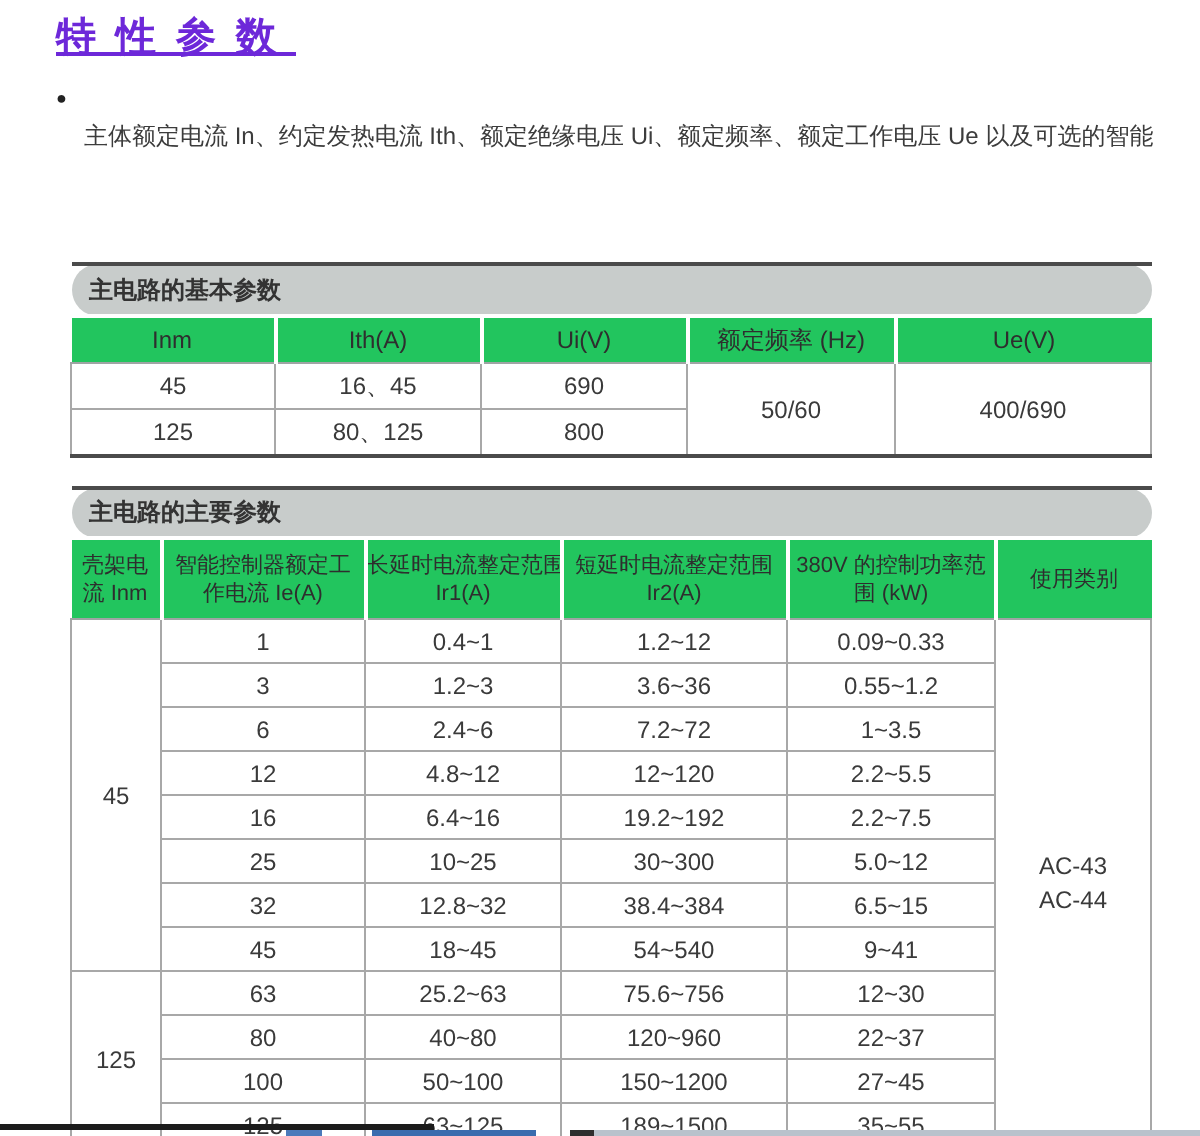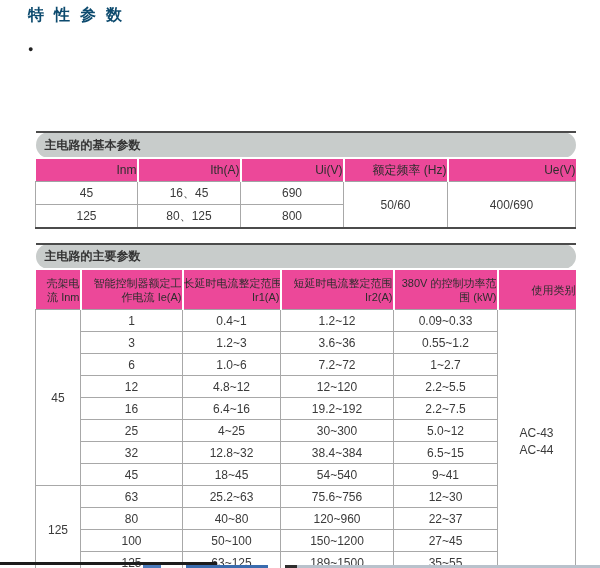--- a/index.html
+++ b/index.html
@@ -3,21 +3,21 @@
 <meta charset="utf-8">
 <style>
   html,body { margin:0; padding:0; background:#fff; }
   .page {
     position:relative; width:600px; height:568px; background:#ffffff;
     overflow:hidden; font-family:"Liberation Sans","DejaVu Sans",sans-serif;
     color:#3a3a3a;
   }
   .doc-title {
     position:absolute; left:28px; top:5px;
-    font-size:16px; font-weight:bold; color:#0c4a6e; letter-spacing:10px;
+    font-size:20px; font-weight:bold; color:#6d28d9; letter-spacing:10px;text-decoration:underline;
   }
   .intro { position:absolute; left:28px; top:40px; width:560px; font-size:12px; line-height:19px; color:#3c3c3c; }
   .intro-heading { display:flex; align-items:center; }
   .bullet { display:inline-block; width:14px; font-size:9px; color:#222; }
   .intro-line { margin-left:14px; white-space:nowrap; }
 
   .table-wrap { position:absolute; left:35px; width:540px; }
   .t1-wrap { top:131px; }
   .t2-wrap { top:243px; }
 
@@ -29,21 +29,21 @@
   table.t2 { border-top:2px solid #4b4b4b; }
 
   td.title-cell {
     background:#c8cccb; font-weight:bold; color:#333;
     text-align:left; padding:0 0 0 9px; border-bottom:2px solid #ffffff;border-radius:13px;
   }
   .t1 td.title-cell { height:24px; }
   .t2 td.title-cell { height:23px; }
 
   th {
-    background:#ec4899; font-weight:normal; color:#2e2e2e; text-align:right;
+    background:#22c55e; font-weight:normal; color:#2e2e2e; text-align:center;
     vertical-align:middle; border-left:2px solid #ffffff;
     border-bottom:1px solid #9fa4a4; padding:0;margin-top:28px;
   }
   th:first-child { border-left:none; }
   .t1 th { height:22px; font-size:12px; }
   .t2 th { height:39px; font-size:11px; line-height:14px; }
   .th-line { white-space:nowrap; overflow:hidden; }
   .th-line:empty { display:none; }
 
   td.cell {
@@ -65,20 +65,21 @@
 <body>
 
 <div class="page">
 
   <div class="doc-title">特性参数</div>
 
   <div class="intro">
     <div class="intro-heading">
       <span class="bullet">●</span>
     </div>
+    <div class="intro-line">主体额定电流 In、约定发热电流 Ith、额定绝缘电压 Ui、额定频率、额定工作电压 Ue 以及可选的智能</div>
   </div>
 
   <div class="table-wrap t1-wrap">
     <table class="t1">
       <colgroup>
         <col style="width:102px">
           <col style="width:103px">
           <col style="width:103px">
         <col style="width:104px">
           <col style="width:128px">
@@ -161,39 +162,39 @@
 AC-44</td>
       </tr>
       <tr>
         <td class="cell">3</td>
         <td class="cell">1.2~3</td>
         <td class="cell">3.6~36</td>
         <td class="cell">0.55~1.2</td>
       </tr>
       <tr>
         <td class="cell">6</td>
-        <td class="cell">1.0~6</td>
+        <td class="cell">2.4~6</td>
         <td class="cell">7.2~72</td>
-        <td class="cell">1~2.7</td>
+        <td class="cell">1~3.5</td>
       </tr>
       <tr>
         <td class="cell">12</td>
         <td class="cell">4.8~12</td>
         <td class="cell">12~120</td>
         <td class="cell">2.2~5.5</td>
       </tr>
       <tr>
         <td class="cell">16</td>
         <td class="cell">6.4~16</td>
         <td class="cell">19.2~192</td>
         <td class="cell">2.2~7.5</td>
       </tr>
       <tr>
         <td class="cell">25</td>
-        <td class="cell">4~25</td>
+        <td class="cell">10~25</td>
         <td class="cell">30~300</td>
         <td class="cell">5.0~12</td>
       </tr>
       <tr>
         <td class="cell">32</td>
         <td class="cell">12.8~32</td>
         <td class="cell">38.4~384</td>
         <td class="cell">6.5~15</td>
       </tr>
       <tr>

